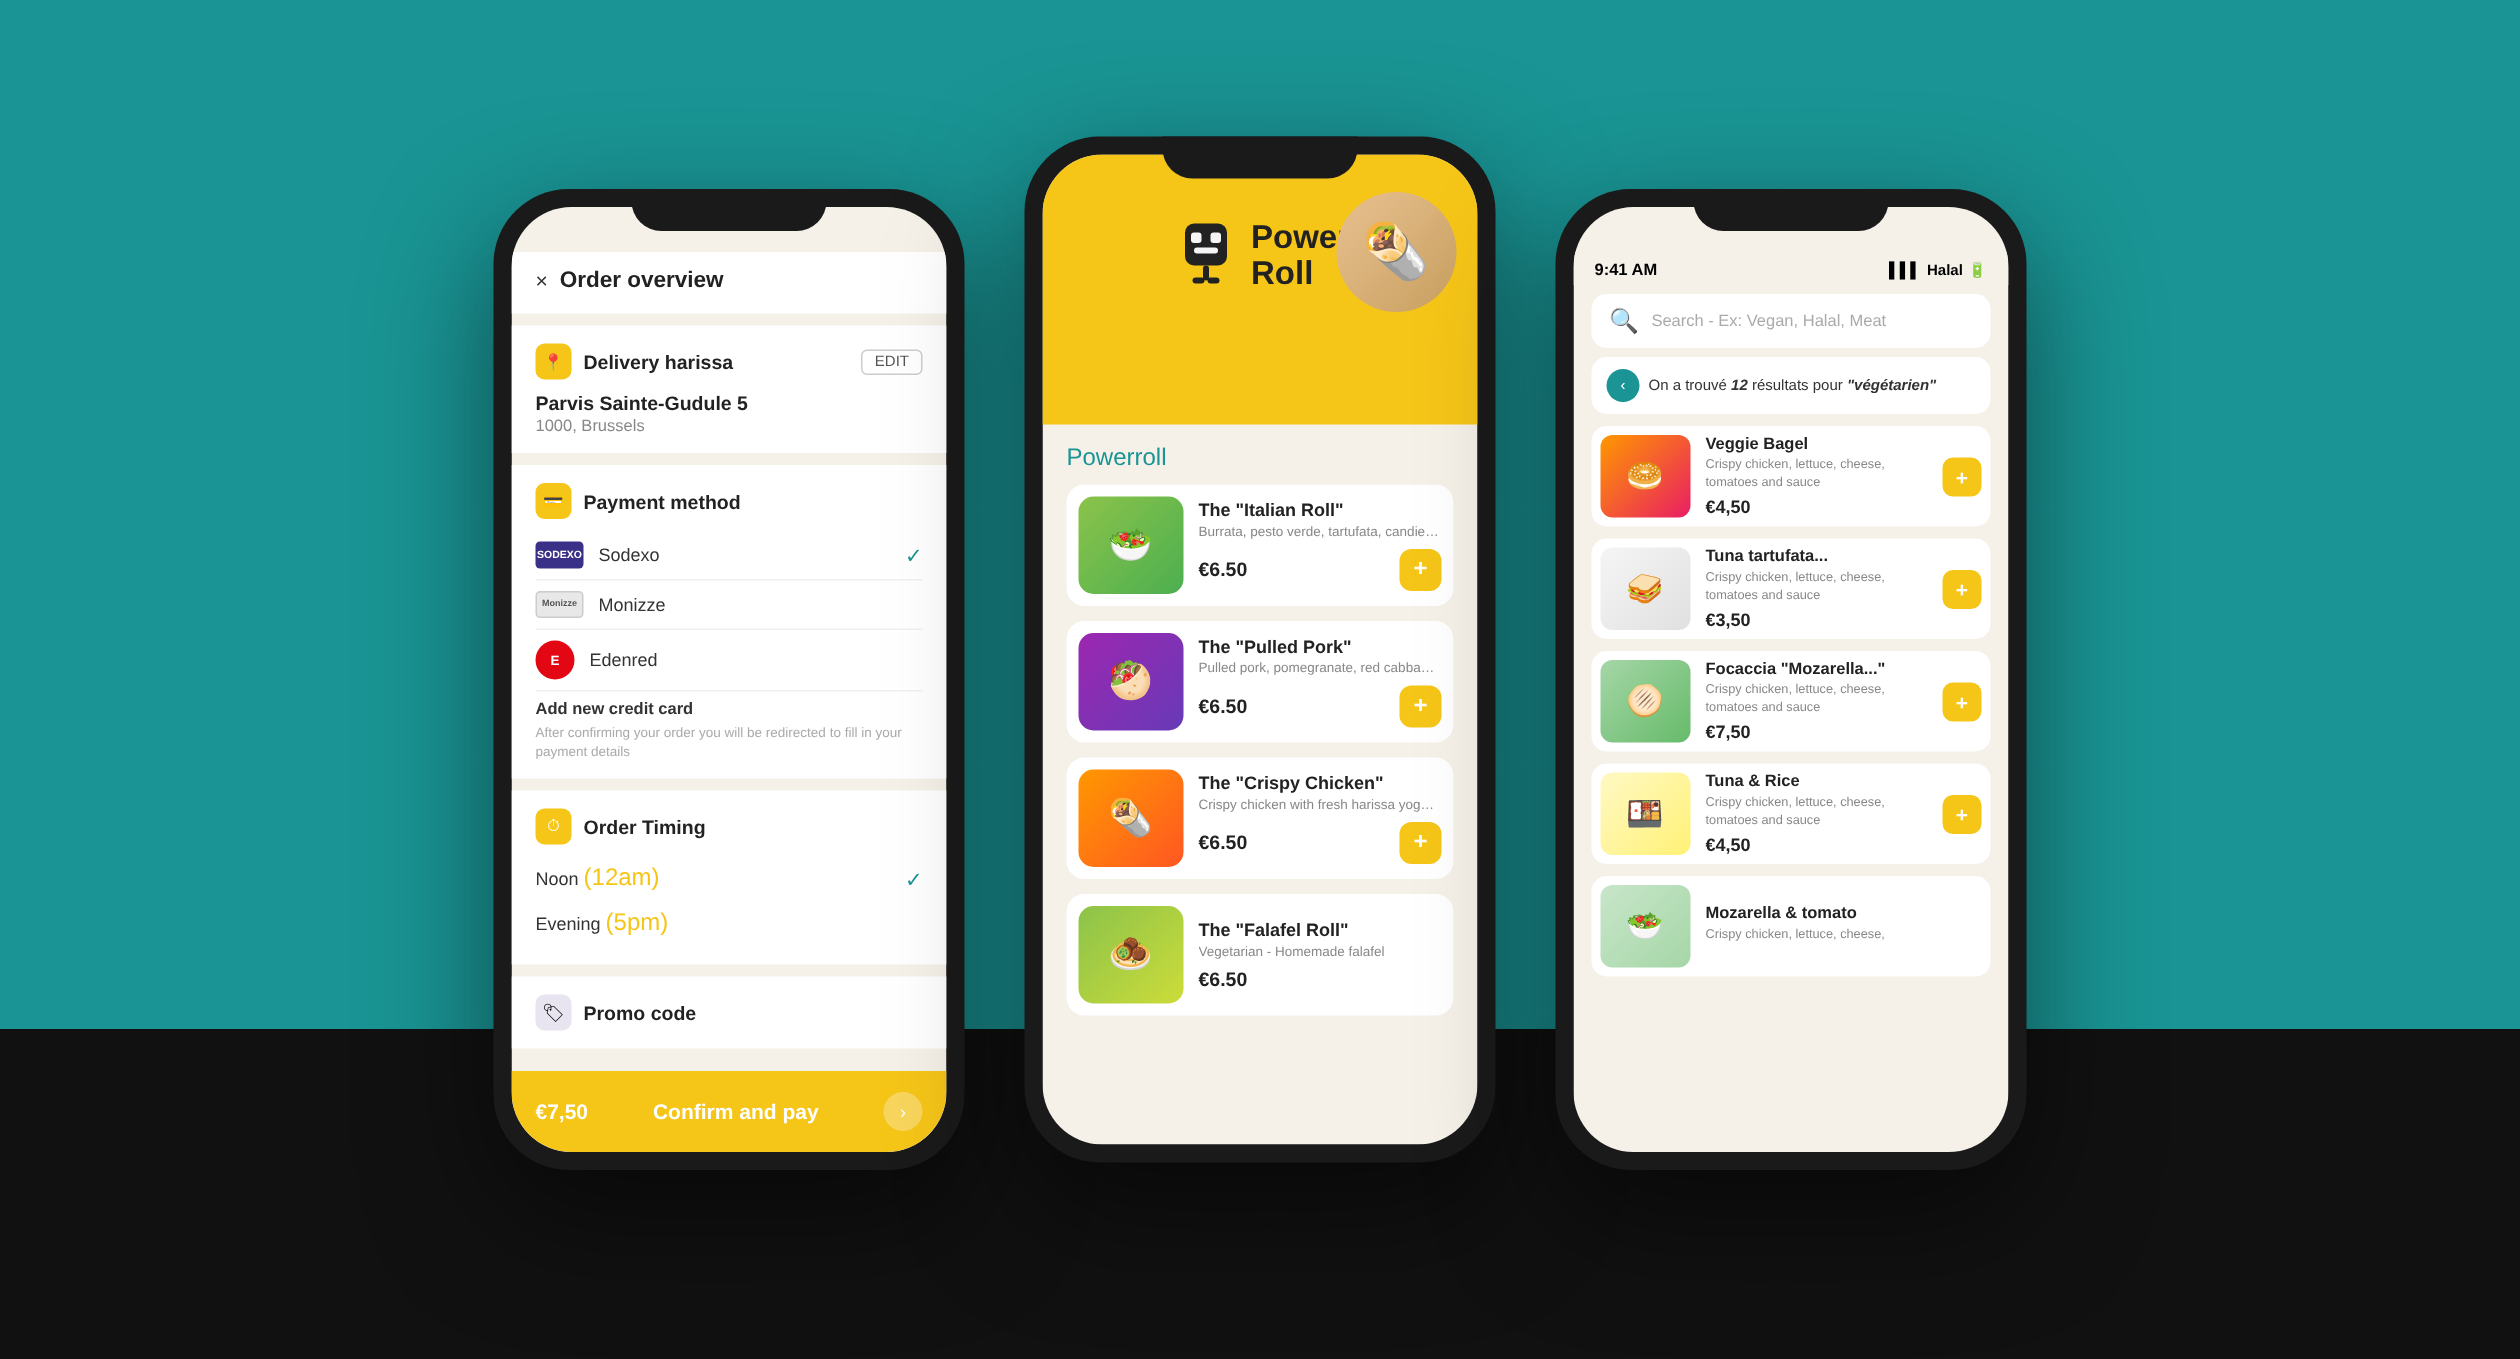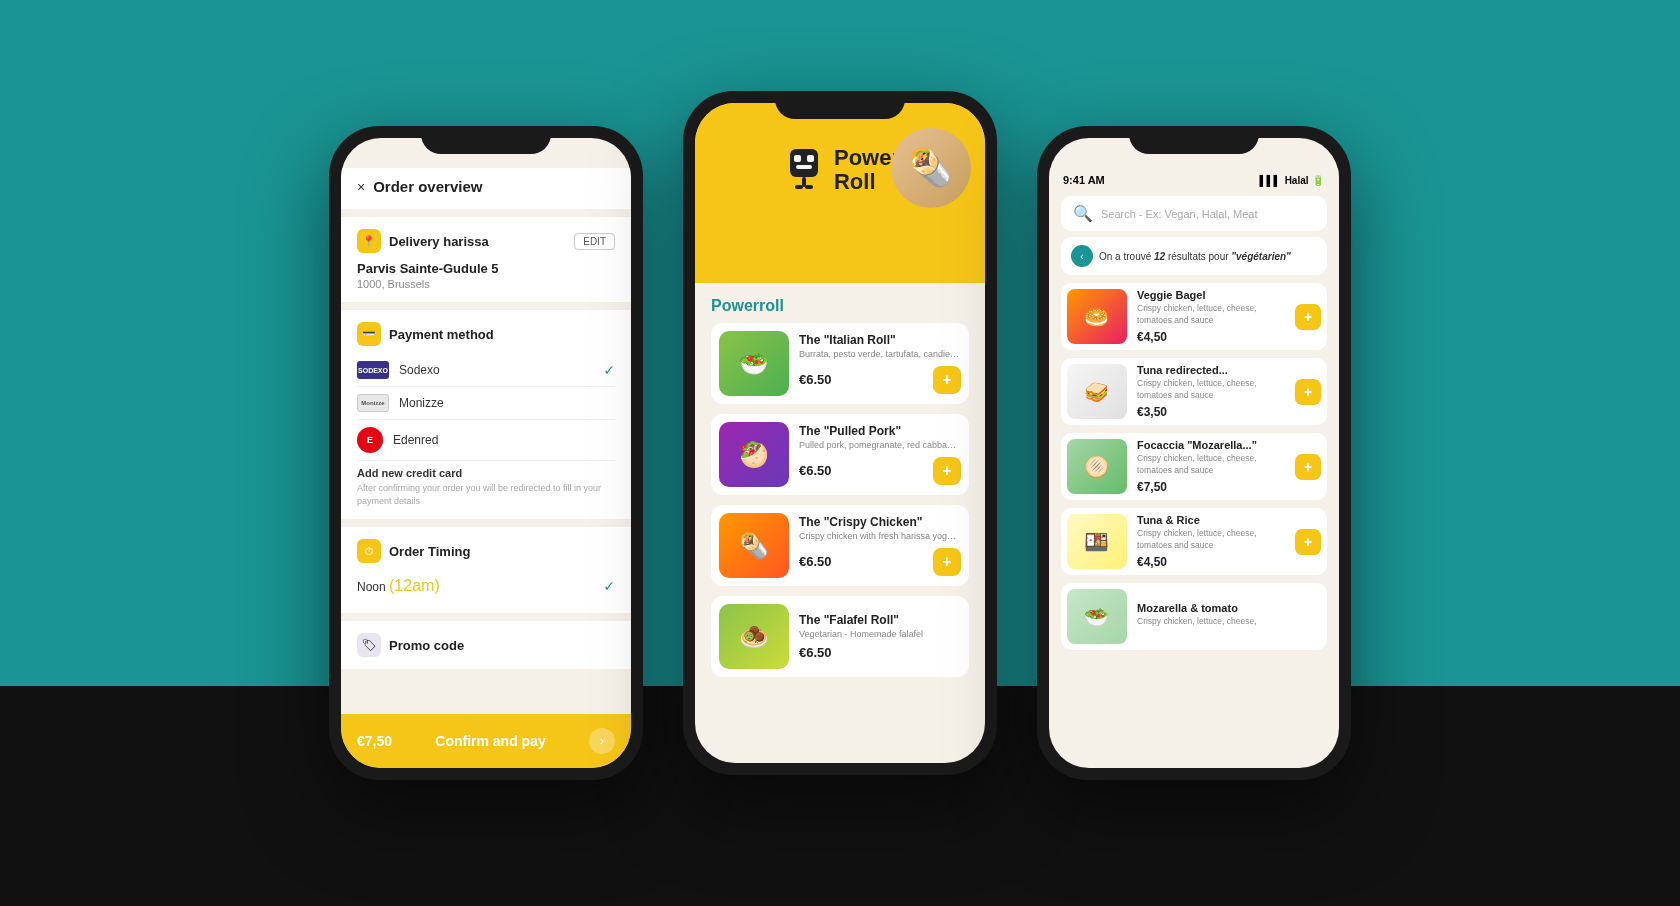--- a/index.html
+++ b/index.html
@@ -303,21 +303,21 @@
       font-weight: 900;
       color: #222;
       line-height: 1.1;
     }
     .brand-name span { display: block; }
     .menu-list-header {
       padding: 14px 16px 8px;
     }
     .menu-list-title {
       font-size: 16px;
-      font-weight: 700;
+      font-weight: 400;
       color: #1a9494;
     }
     .menu-items-list {
       flex: 1;
       overflow: hidden;
       padding: 0 16px;
       display: flex;
       flex-direction: column;
       gap: 10px;
     }
@@ -572,20 +572,23 @@
 
         <div class="order-section">
           <div class="section-label-row">
             <div class="section-icon">⏱</div>
             <span class="section-label">Order Timing</span>
           </div>
           <div class="timing-item">
             <span class="timing-name">Noon <span class="timing-sub">(12am)</span></span>
             <span class="check-icon">✓</span>
           </div>
+          <div class="timing-item">
+            <span class="timing-name">Evening <span class="timing-sub">(5pm)</span></span>
+          </div>
         </div>
 
         <div class="promo-section">
           <div class="promo-icon">🏷</div>
           <span class="promo-label">Promo code</span>
         </div>
 
         <div class="confirm-bar">
           <span class="confirm-price">€7,50</span>
           <span class="confirm-btn-text">Confirm and pay</span>
@@ -706,21 +709,21 @@
             <div class="result-info">
               <div class="result-name">Veggie Bagel</div>
               <div class="result-desc">Crispy chicken, lettuce, cheese, tomatoes and sauce</div>
               <div class="result-price">€4,50</div>
             </div>
             <div class="result-add-btn">+</div>
           </div>
           <div class="result-item">
             <div class="result-img img-tuna">🥪</div>
             <div class="result-info">
-              <div class="result-name">Tuna redirected...</div>
+              <div class="result-name">Tuna tartufata...</div>
               <div class="result-desc">Crispy chicken, lettuce, cheese, tomatoes and sauce</div>
               <div class="result-price">€3,50</div>
             </div>
             <div class="result-add-btn">+</div>
           </div>
           <div class="result-item">
             <div class="result-img img-focaccia">🫓</div>
             <div class="result-info">
               <div class="result-name">Focaccia "Mozarella..."</div>
               <div class="result-desc">Crispy chicken, lettuce, cheese, tomatoes and sauce</div>

